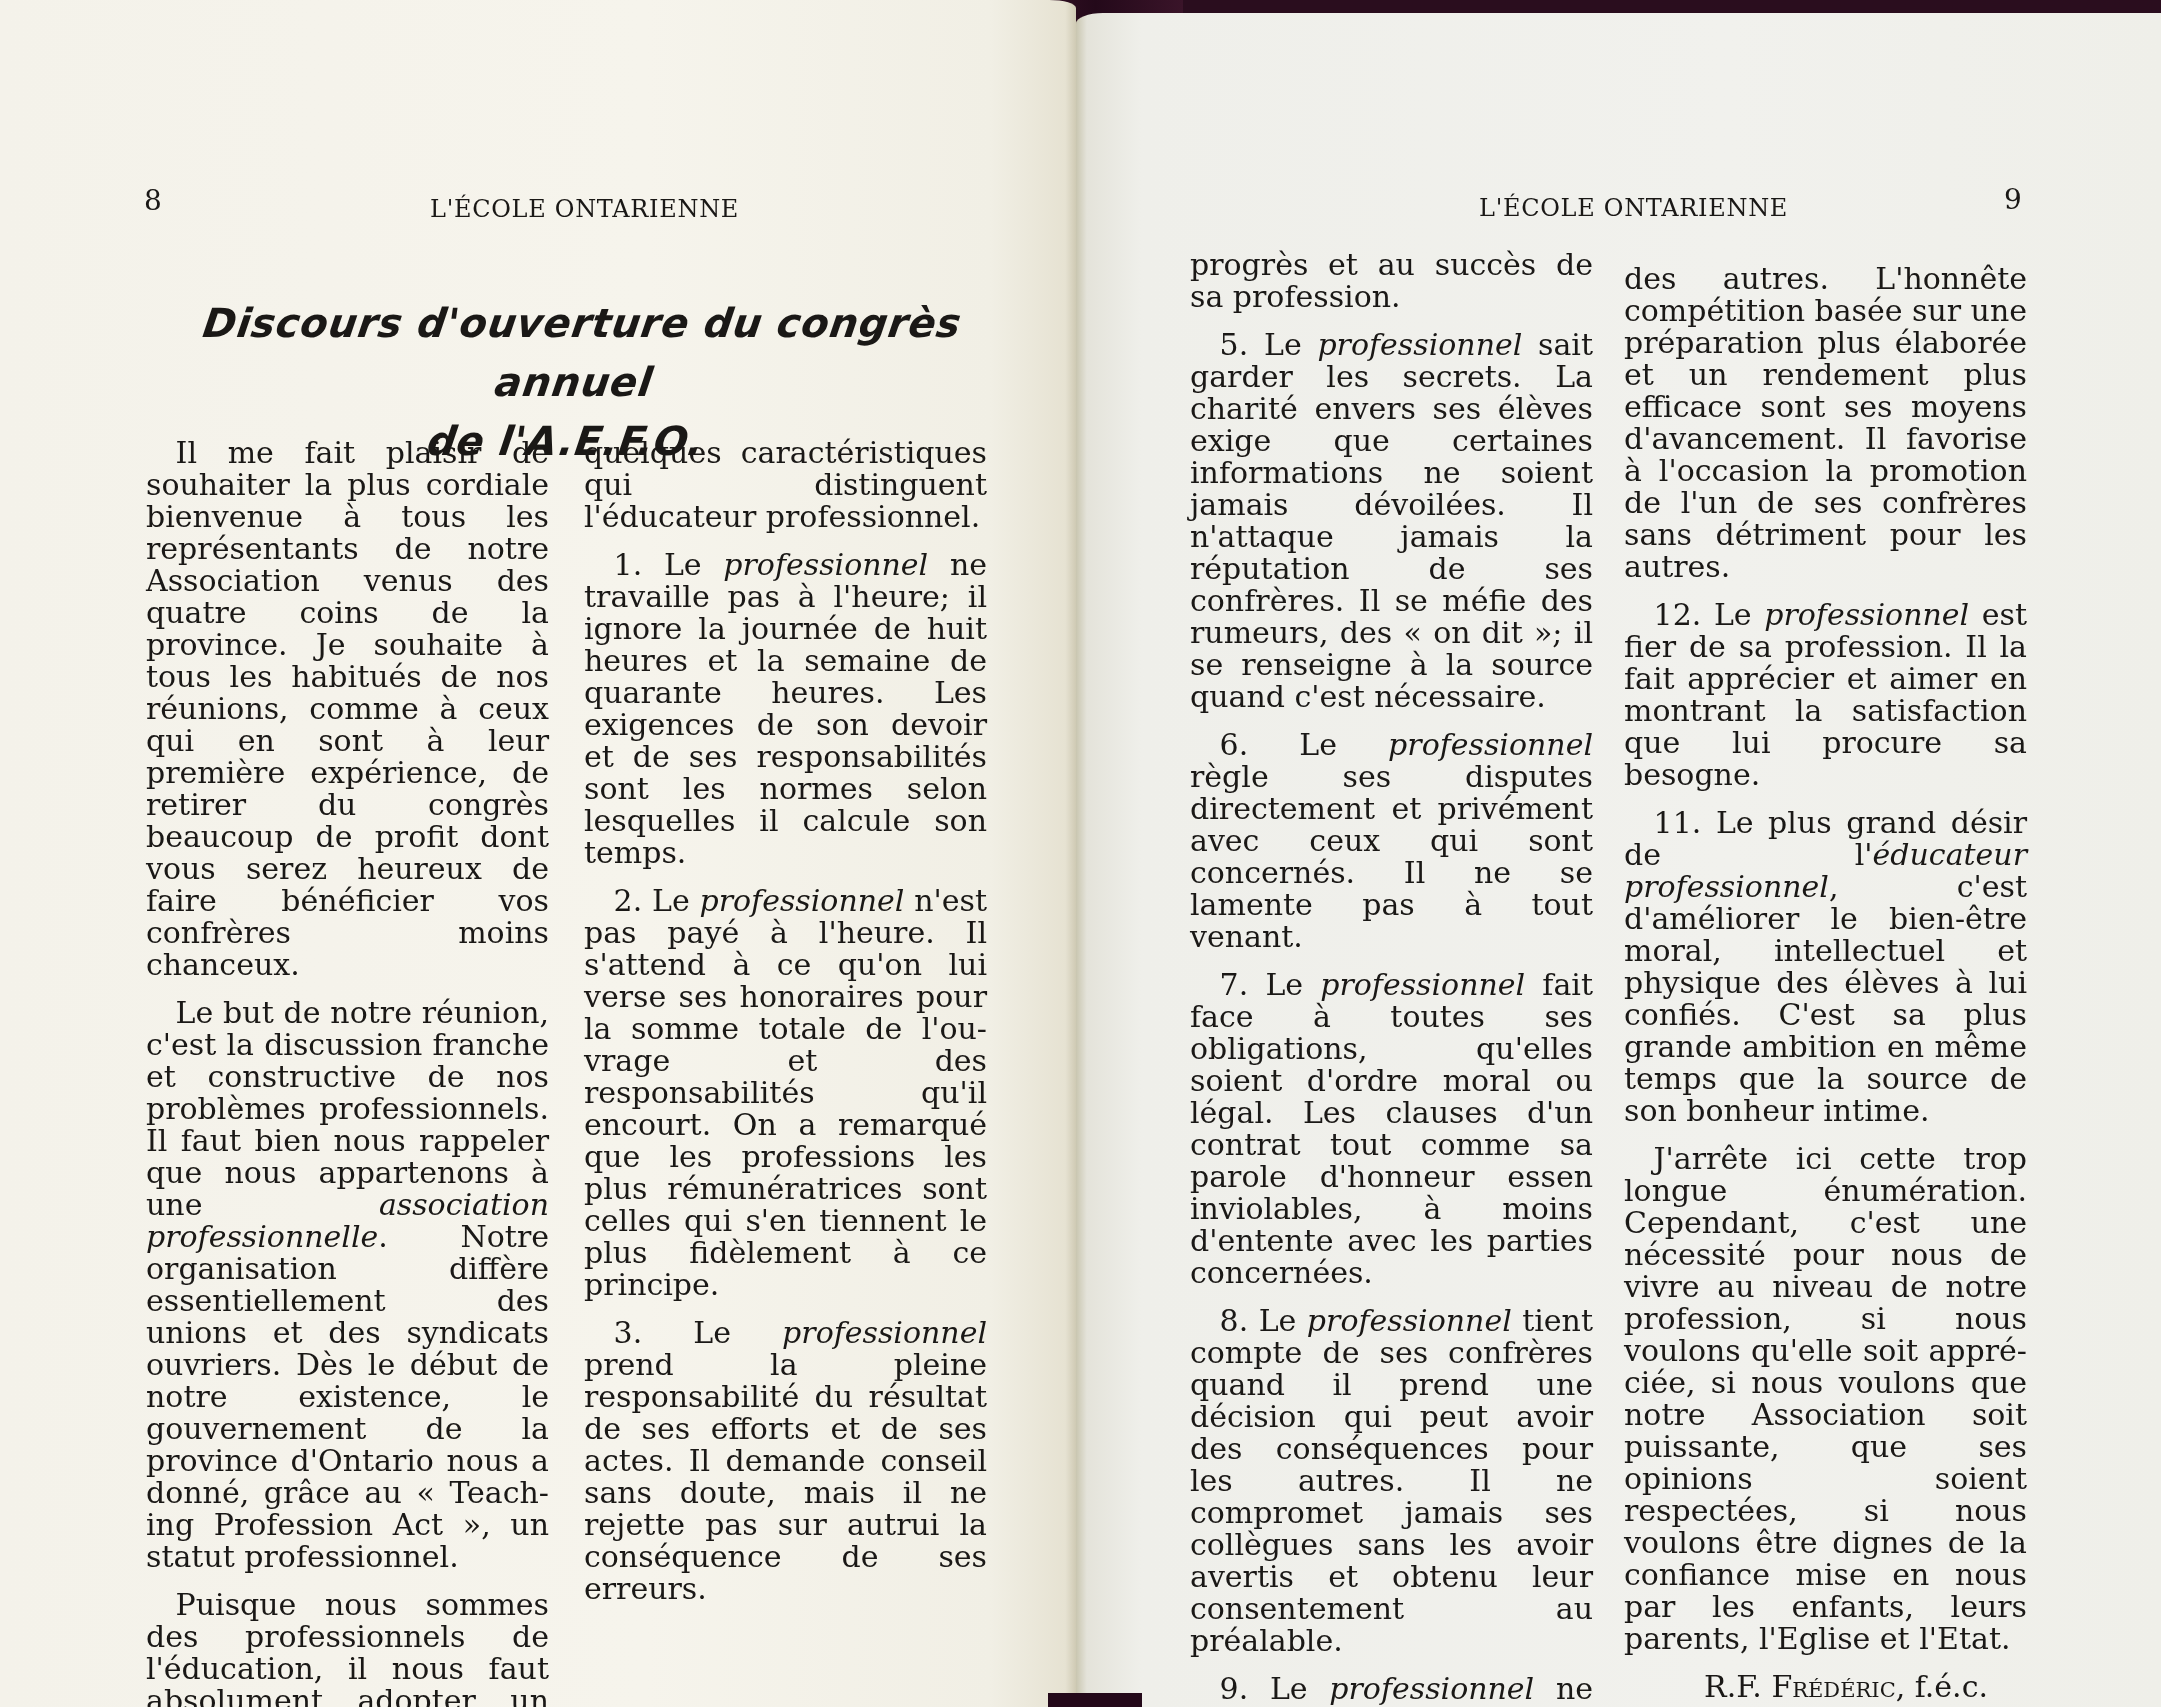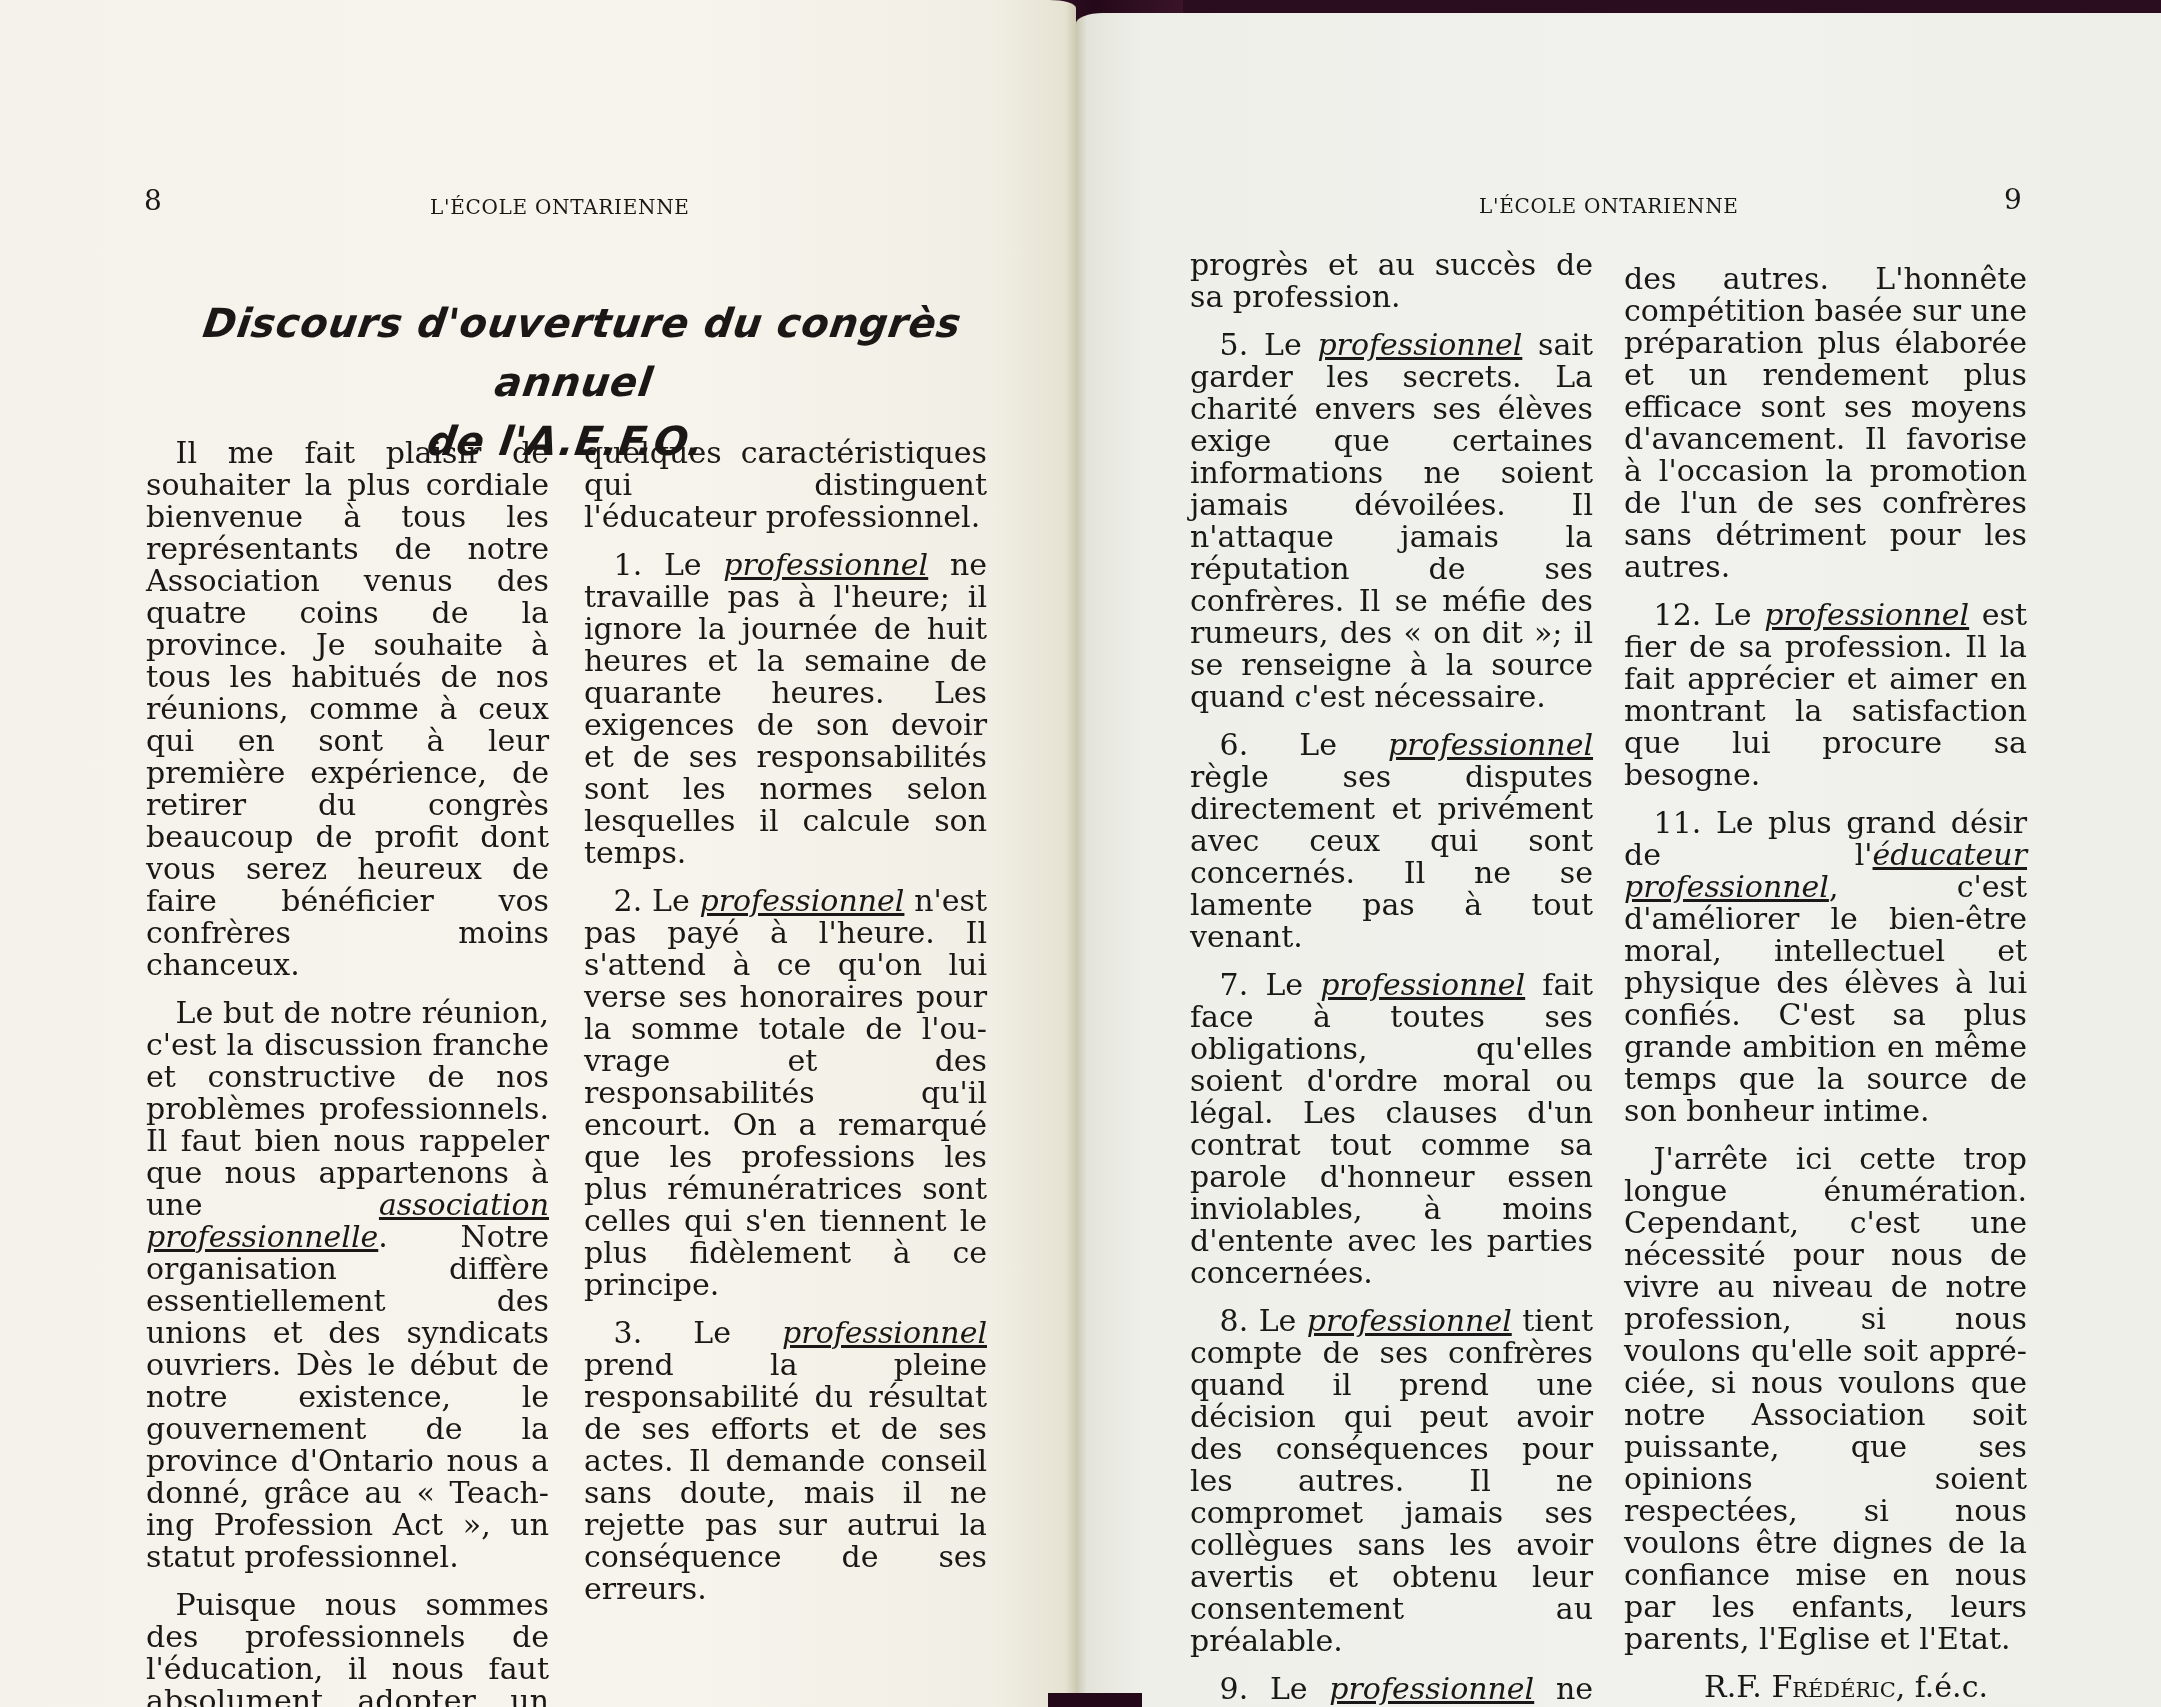--- a/index.html
+++ b/index.html
@@ -28,36 +28,36 @@
   .page-right {
     left: 1076px; width: 1085px;
     background: linear-gradient(90deg, #c9c6b0 0%, #e4e3da 1%, #efefea 6%, #f1f1ed 60%, #efefe9 100%);
     border-top-left-radius: 27px 10.7px;
     top: 13.4px;
   }
   .folio {
     position: absolute; top: 187px; font-size: 28px; line-height: 1;
   }
   .running-head {
-    position: absolute; top: 195px; font-size: 20px; letter-spacing: 0.7px;
+    position: absolute; top: 195px; font-size: 24px; letter-spacing: 0.7px;
     font-variant: small-caps; text-transform: none;
   }
   .title {
     position: absolute; left: 144px; width: 860px; text-align: center;
     font-family: "DejaVu Sans", sans-serif; font-style: italic; font-weight: bold;
     font-size: 40px; line-height: 59px; letter-spacing: 0.7px; transform: skewX(-8deg);
     top: 294px;
   }
   .col {
     position: absolute; width: 403px;
     font-size: 30px; line-height: 32px; text-align: justify; hyphens: manual;
   }
   .col p { margin: 0 0 16px 0; text-indent: 29.6px; }
   .col p.noindent { text-indent: 0; }
-  .col em { font-style: italic; text-decoration: underline; }
+  .col em { font-style: italic; }
   .signature {
     text-align: right; margin-top: 4px; padding-right: 39px; text-indent: 0 !important;
   }
   .sc { font-variant: small-caps; }
 </style>
 </head>
 <body>
 
 <div class="binding-top"></div>
 

